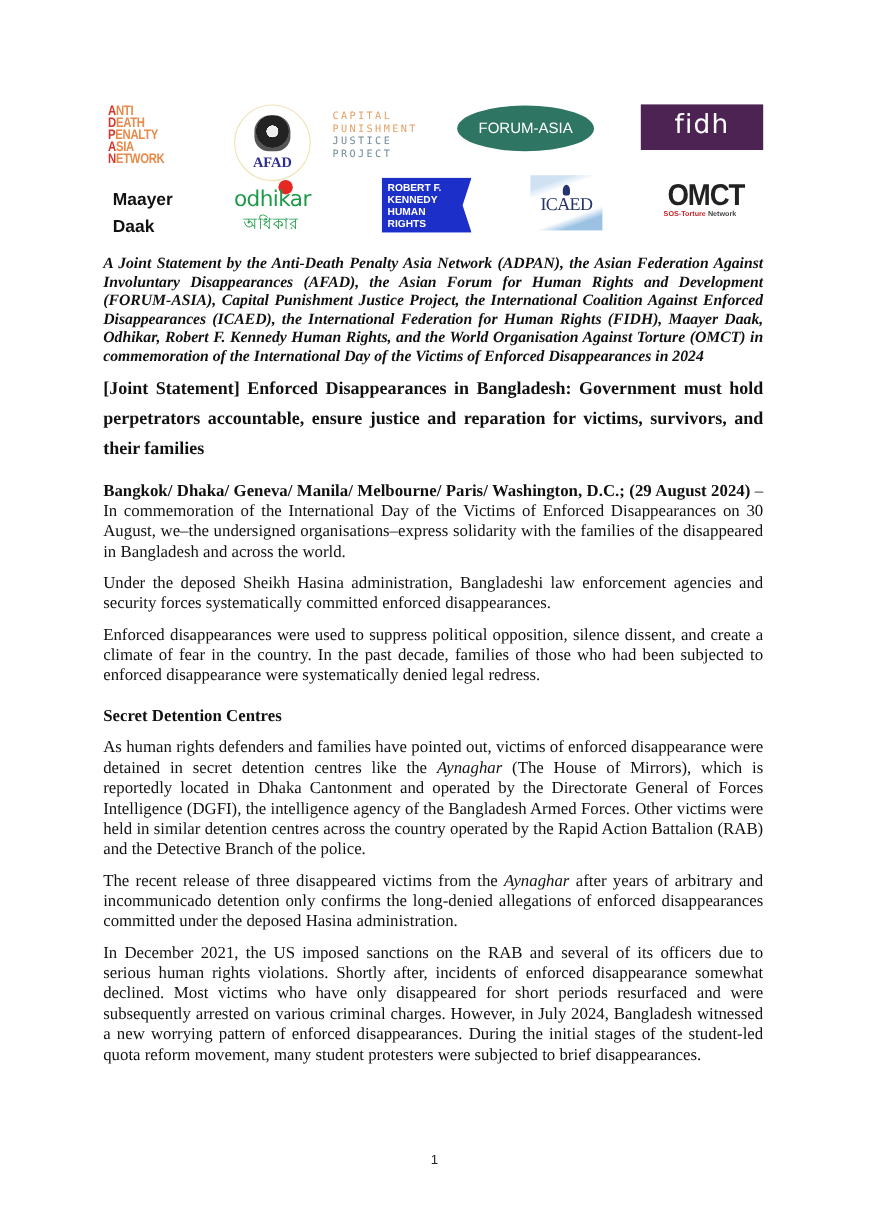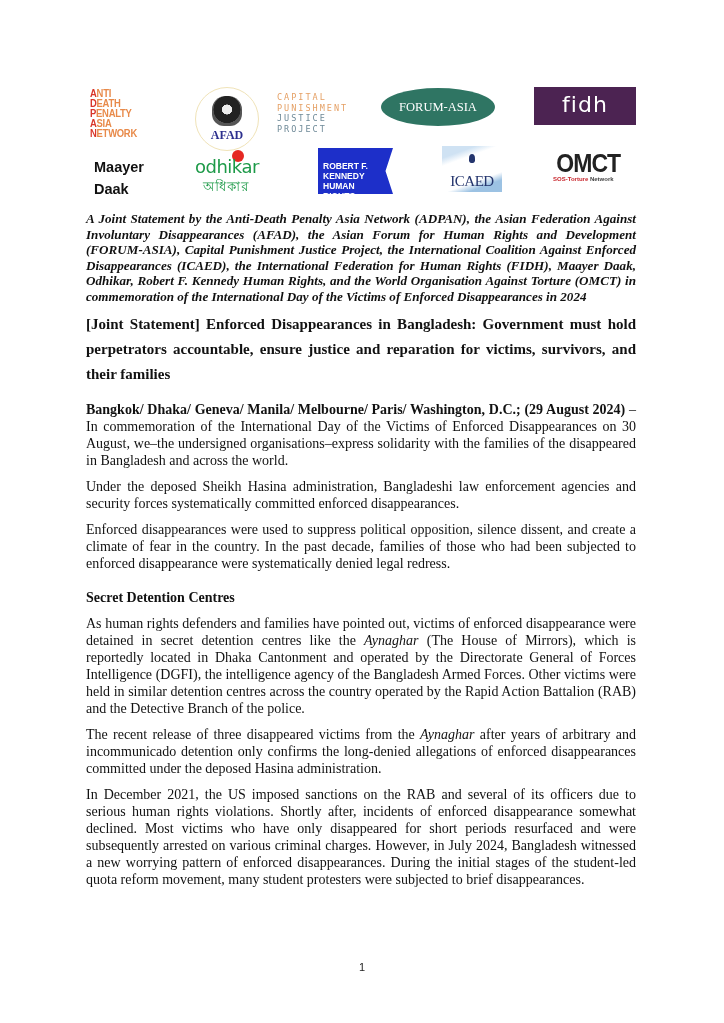--- a/index.html
+++ b/index.html
@@ -15,41 +15,41 @@
   #afad { left: 195px; top: 87px; width: 62px; height: 62px; border-radius: 50%; border: 1.5px solid #f0e3b8; background: #fff; }
   #afad .emblem { position: absolute; left: 16px; top: 8px; width: 30px; height: 30px; border-radius: 45% 45% 40% 40%; background: radial-gradient(circle at 50% 45%, #eee 0 22%, #222 23% 60%, #555 61% 100%); }
   #afad .label { position: absolute; left: 0; width: 62px; top: 40px; text-align: center; font-family: "Liberation Serif", serif; font-weight: bold; font-size: 12px; color: #2c2f8e; }
 
   
   #cpjp { left: 277px; top: 92px; font-family: "DejaVu Sans Mono", monospace; font-size: 8.5px; line-height: 10.5px; letter-spacing: 2px; }
   #cpjp .l1, #cpjp .l2 { color: #e5a065; }
   #cpjp .l3, #cpjp .l4 { color: #6f8a98; }
 
   
-  #forum { left: 381px; top: 88px; width: 114px; height: 38px; border-radius: 50%; background: #2f7563; color: #fff; font-family: Liberation Serif, serif; font-size: 12.5px; line-height: 38px; text-align: center; }
+  #forum { left: 381px; top: 88px; width: 114px; height: 38px; border-radius: 50%; background: #2f7563; color: #fff; font-family: Liberation Sans, sans-serif; font-size: 12.5px; line-height: 38px; text-align: center; }
 
   
   #fidh { left: 534px; top: 87px; width: 102px; height: 38px; background: #4c2352; color: #fff; font-family: "DejaVu Sans", sans-serif; font-size: 22px; line-height: 36px; text-align: center; letter-spacing: 1px; }
 
   
   #maayer { left: 94px; top: 156px; font-family: "Liberation Sans", sans-serif; font-weight: bold; font-size: 14.5px; line-height: 22px; color: #111; }
 
   
   #odhikar { left: 195px; top: 150px; width: 82px; height: 46px; }
   #odhikar .dot { position: absolute; left: 37px; top: 0; width: 12px; height: 12px; border-radius: 50%; background: #e52823; }
   #odhikar .latin { position: absolute; left: 0; top: 6px; font-family: "DejaVu Sans", sans-serif; font-size: 18px; color: #1d9a48; letter-spacing: -0.5px; }
   #odhikar .bangla { position: absolute; left: 8px; top: 27px; font-family: "DejaVu Sans", sans-serif; font-size: 13px; color: #1d9a48; letter-spacing: 1px; }
 
   
-  #rfk { left: 318px; top: 148px; width: 75px; height: 46px; background: #1d2fc9; color: #fff; font-family: "Liberation Sans", sans-serif; font-weight: bold; font-size: 8.5px; line-height: 10px; padding: 13px 0 0 5px; box-sizing: border-box; clip-path: polygon(0 0, 100% 0, 90% 50%, 100% 100%, 0 100%); }
+  #rfk { left: 318px; top: 148px; width: 75px; height: 46px; background: #1d2fc9; color: #fff; font-family: "Liberation Sans", sans-serif; font-weight: bold; font-size: 8.5px; line-height: 10px; padding: 3px 0 0 5px; box-sizing: border-box; clip-path: polygon(0 0, 100% 0, 90% 50%, 100% 100%, 0 100%); }
 
   
   #icaed { left: 442px; top: 146px; width: 60px; height: 46px; background: linear-gradient(160deg, #cfe2f3 0 18%, #fff 30% 70%, #9cc2e3 82% 100%); }
   #icaed .fig { position: absolute; left: 27px; top: 8px; width: 6px; height: 9px; border-radius: 50% 50% 30% 30%; background: #24356d; }
-  #icaed .label { position: absolute; left: 0; width: 60px; top: 17px; text-align: center; font-family: "Liberation Serif", serif; font-size: 15px; color: #24356d; letter-spacing: -0.5px; margin-top: 10px; }
+  #icaed .label { position: absolute; left: 0; width: 60px; top: 17px; text-align: center; font-family: "Liberation Serif", serif; font-size: 15px; color: #24356d; letter-spacing: -0.5px; }
 
   
   #omct { left: 553px; top: 150px; width: 80px; height: 40px; }
   #omct .big { font-family: "Liberation Sans", sans-serif; font-weight: bold; font-size: 25px; line-height: 26px; color: #222; letter-spacing: -1px; transform: scaleX(0.92); }
   #omct .small { font-family: "Liberation Sans", sans-serif; font-size: 6px; font-weight: bold; color: #444; }
   #omct .small .red { color: #c8252c; }
 
   
   .content { position: absolute; left: 86px; top: 211px; width: 550px; }
   p { margin: 0; text-align: justify; }

